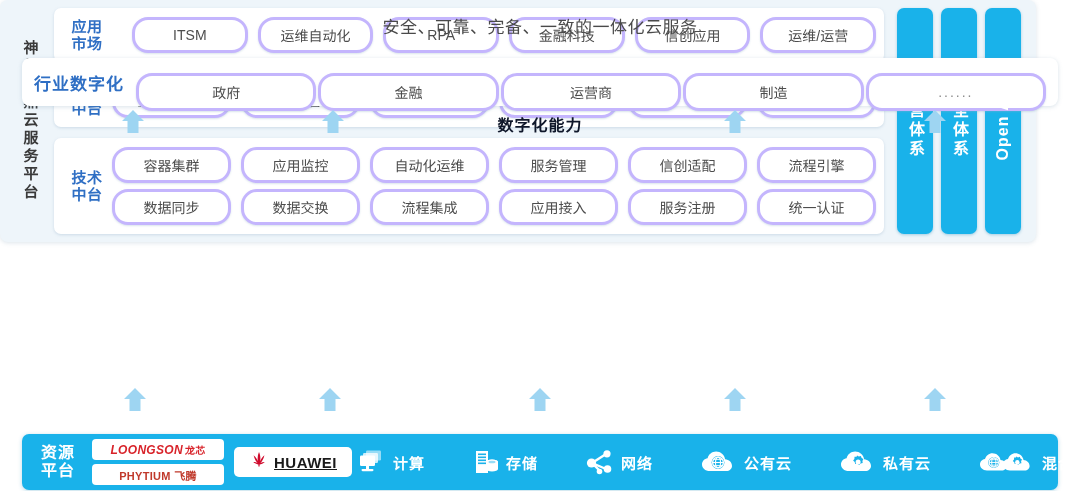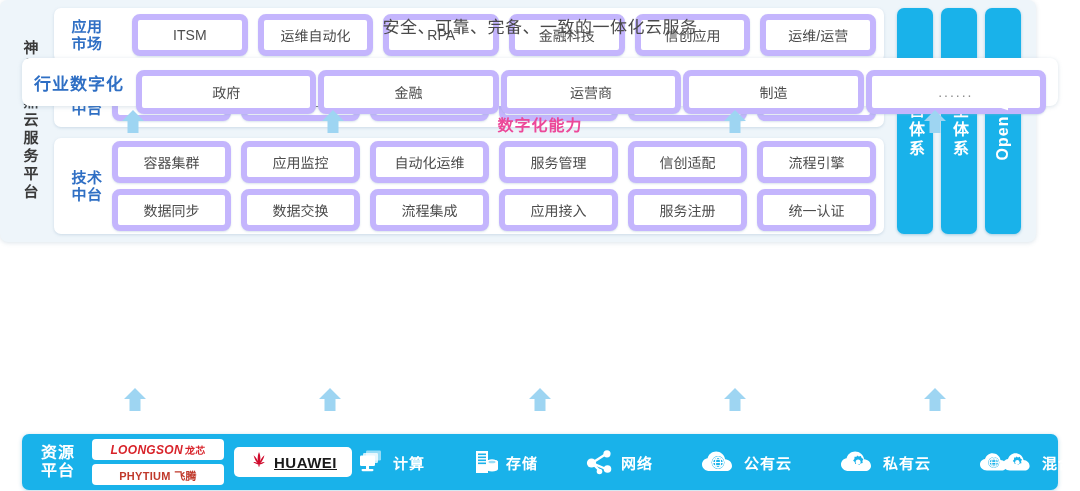--- a/index.html
+++ b/index.html
@@ -36,40 +36,40 @@
   }
   .band-label{
     font-size:17px;font-weight:bold;color:#2f6fc4;
     letter-spacing:1px;white-space:nowrap;
     margin-right:12px;
   }
   .industry-items{display:flex;flex:1;gap:2px;margin-top:20px;}
   .pill{
     flex:1;
     height:32px;
-    border:6px solid #c4b5fd;
-    border-radius:8px;
+    border:3px solid #c4b5fd;
+    border-radius:16px;
     background:#ffffff;
     display:flex;align-items:center;justify-content:center;
     font-size:14px;color:#4d4d4d;
     box-shadow:0 1px 2px rgba(150,180,200,.35);
     white-space:nowrap;
   }
   .pill.dots{color:#8c8c8c;letter-spacing:2px;}
 
   
   .arrow{
     position:absolute;width:26px;height:26px;
   }
   .arrow svg{display:block;}
 
   
   .cap-label{
     position:absolute;left:0;top:112px;width:1080px;
-    text-align:center;font-size:16px;font-weight:bold;color:#ec4899;
+    text-align:center;font-size:16px;font-weight:bold;color:#0f172a;
     letter-spacing:1px;
   }
 
   
   .platform{
     left:22px;top:136px;width:1036px;height:242px;
     background:#eef5fa;
     border-radius:8px;
     box-shadow:0 1px 4px rgba(120,150,175,.25);
     display:flex;align-items:stretch;

